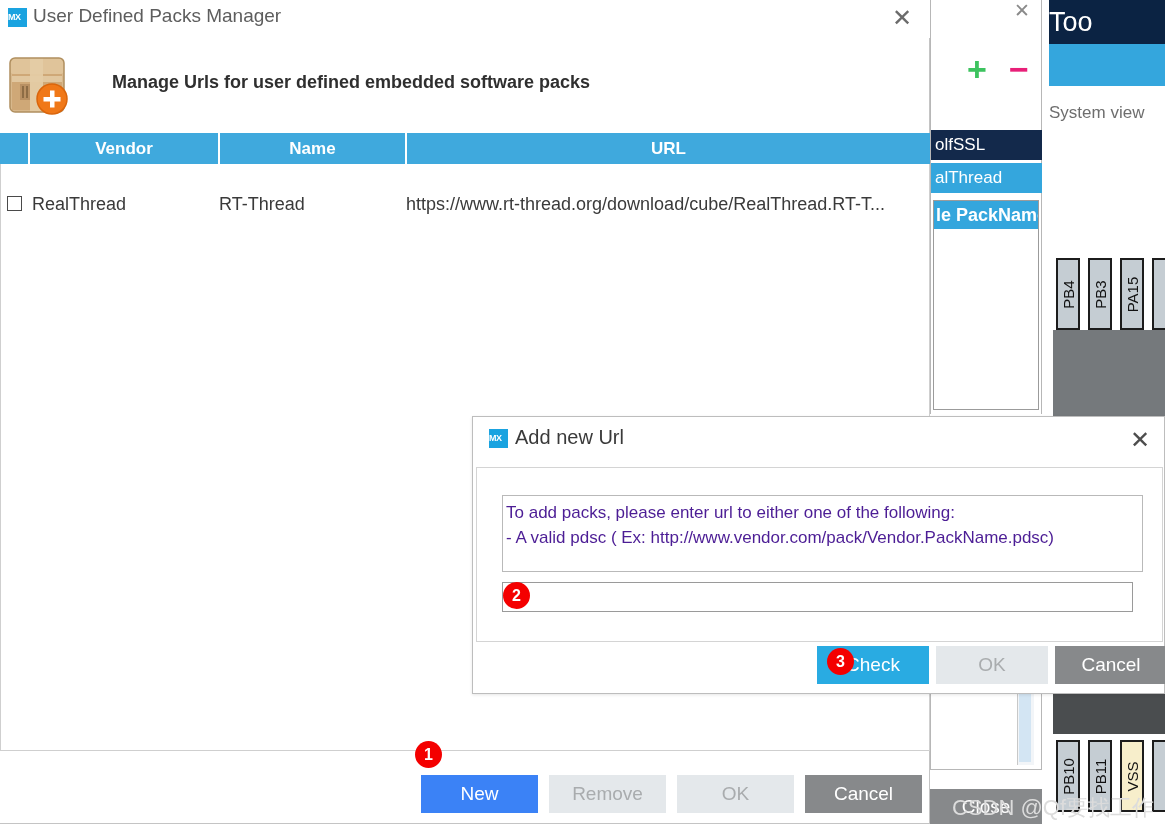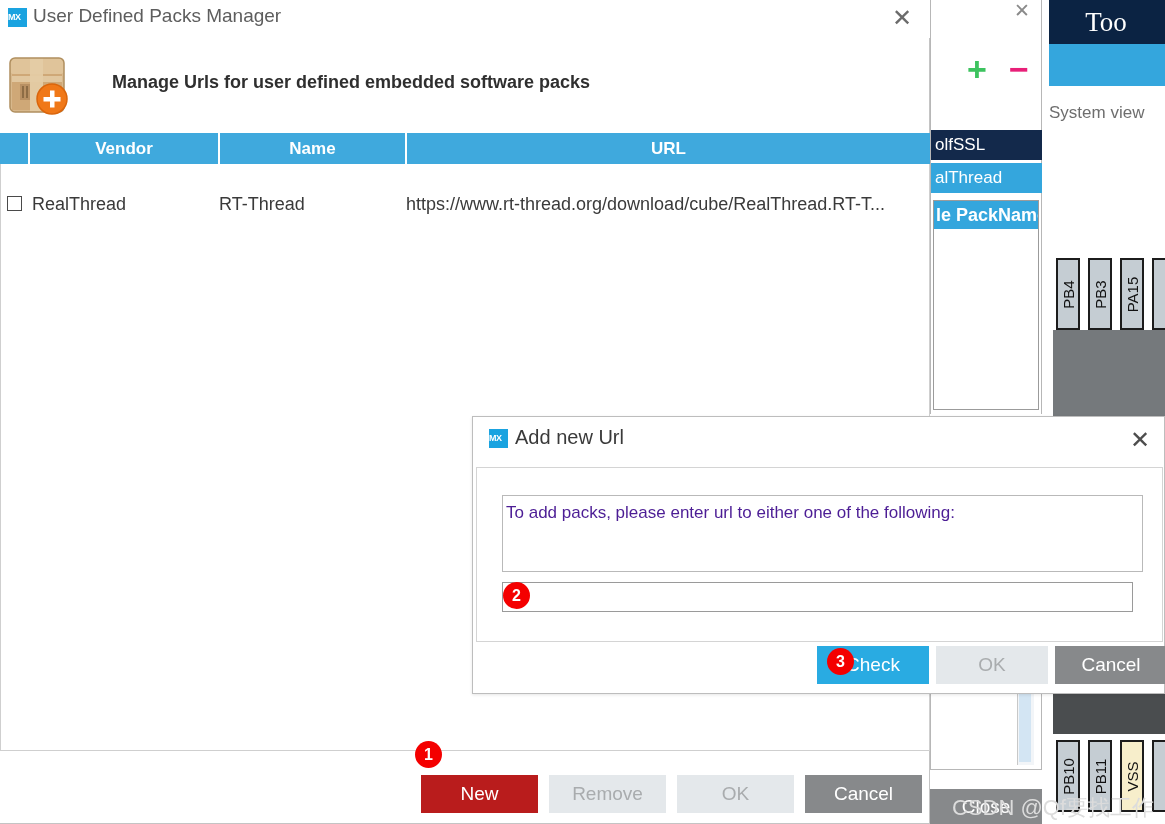--- a/index.html
+++ b/index.html
@@ -21,25 +21,25 @@
     position: absolute;
     inset: 0;
     background: #ffffff;
   }
   #bg-toolbar-dark {
     position: absolute;
     left: 1049px; top: 0; width: 116px; height: 44px;
     background: #0b2343;
     color: #ffffff;
     font-size: 27px;
-    text-align: center;
+    text-align: left;
     padding-right: 2px;
     box-sizing: border-box;
     line-height: 44px;
-    font-family: Liberation Serif, serif;
+    font-family: Liberation Sans, sans-serif;
     overflow: hidden;
     white-space: nowrap;
   }
   #bg-toolbar-blue {
     position: absolute;
     left: 1049px; top: 44px; width: 116px; height: 42px;
     background: #34a6dd;
   }
   #bg-systemview {
     position: absolute;
@@ -228,21 +228,21 @@
   .btn {
     position: absolute;
     height: 38px; line-height: 38px;
     text-align: center;
     font-size: 19px;
     box-sizing: border-box;
     border: none;
     white-space: nowrap;
     font-family: "Liberation Sans", sans-serif;
   }
-  .btn-primary { background: #b91c1c; color: #ffffff; }
+  .btn-primary { background: #3b82f6; color: #ffffff; }
   .btn-disabled { background: #e4e8eb; color: #a9acae; }
   .btn-grey { background: #87898b; color: #ffffff; }
   .btn-accent { background: #29abe2; color: #ffffff; }
 
   #btn-new    { left: 421px; top: 775px; width: 117px; }
   #btn-remove { left: 549px; top: 775px; width: 117px; }
   #btn-ok     { left: 677px; top: 775px; width: 117px; }
   #btn-cancel { left: 805px; top: 775px; width: 117px; }
 
   
@@ -436,20 +436,21 @@
 
   <div id="addurl-titlebar">
     <span class="mx-badge" id="addurl-title-badge">MX</span>
     <div id="addurl-title-text">Add new Url</div>
     <div id="addurl-close">✕</div>
   </div>
 
   <div id="addurl-body">
     <div id="addurl-help">
       <div>To add packs, please enter url to either one of the following:</div>
+      <div>- A valid pdsc ( Ex: http://www.vendor.com/pack/Vendor.PackName.pdsc)</div>
     </div>
     <input id="addurl-input" type="text" placeholder="" style="">
   </div>
 
   <div class="btn btn-accent" id="btn-check">Check</div>
   <div class="btn btn-disabled" id="btn-url-ok">OK</div>
   <div class="btn btn-grey" id="btn-url-cancel">Cancel</div>
 </div>
 
 <div class="step-badge" id="step-1">1</div>

